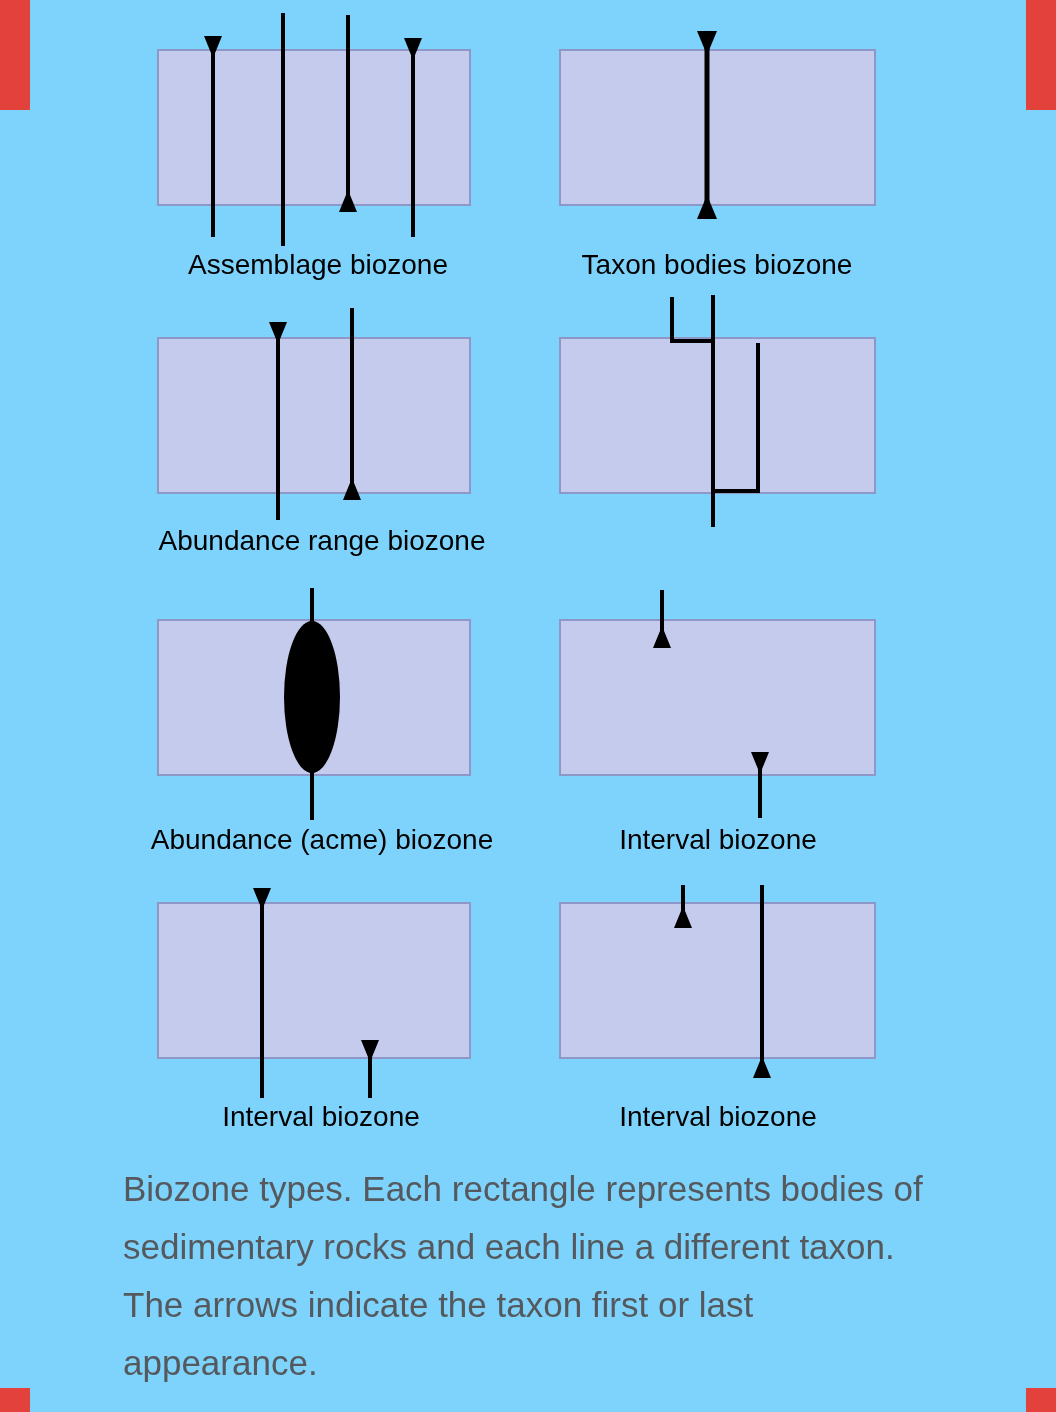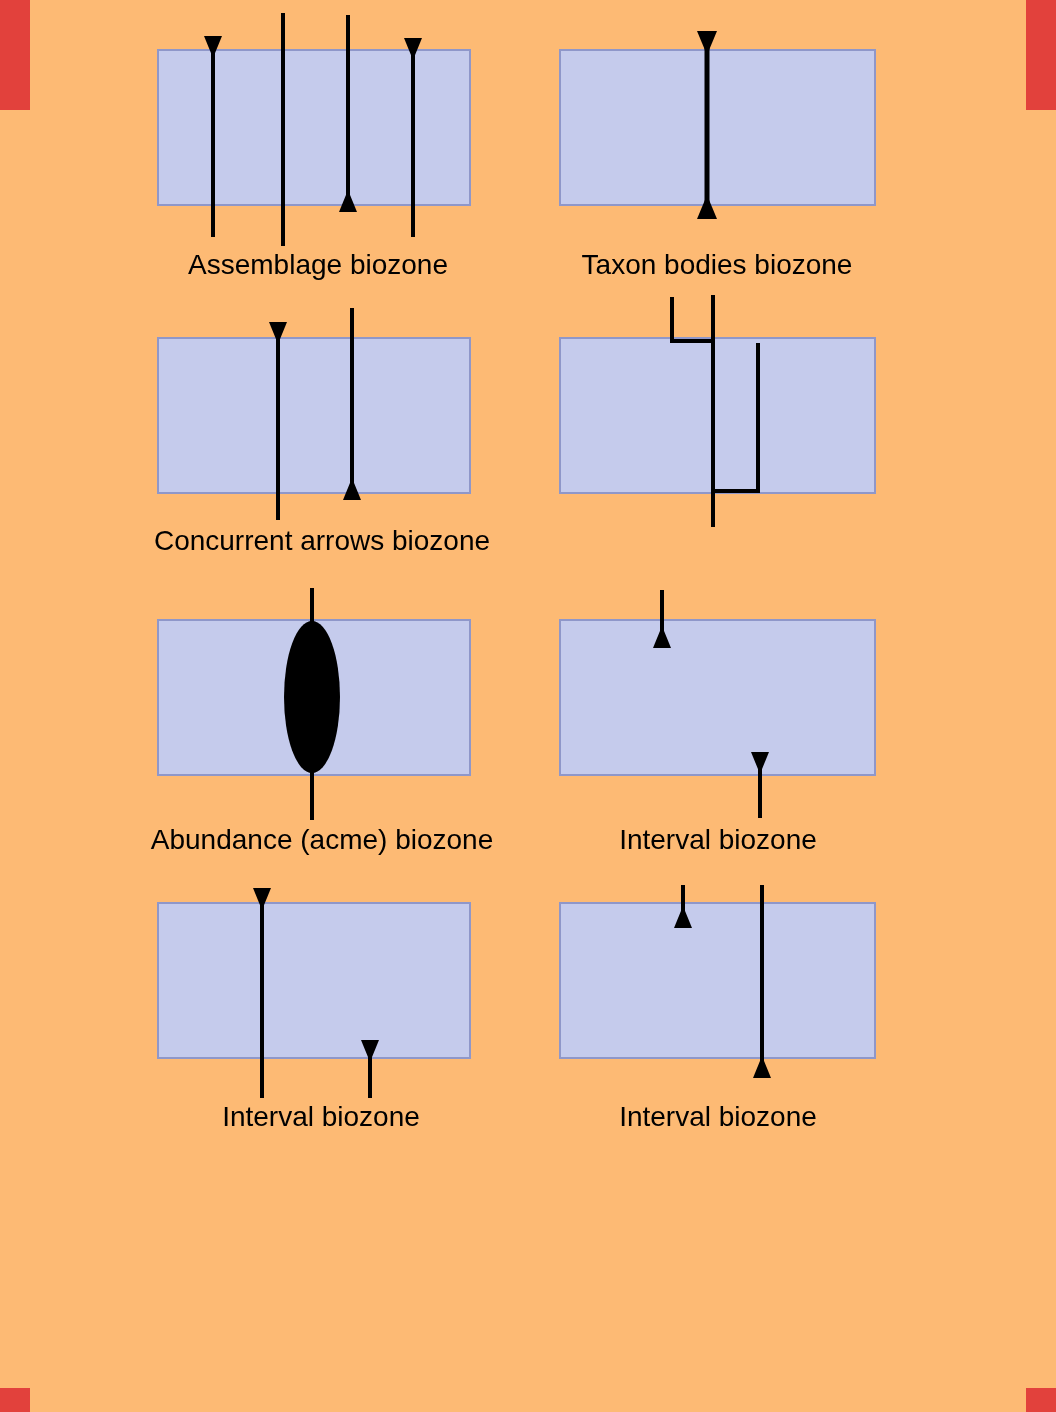--- a/index.html
+++ b/index.html
@@ -2,21 +2,21 @@
 <html><head>
 <meta charset="utf-8">
 <style>
   html, body { margin: 0; padding: 0; }
   body { font-family: "Liberation Sans", sans-serif; background: #ffffff; }
 
   .screen {
     position: relative;
     width: 1056px;
     height: 1412px;
-    background: #fdba74;
+    background: #7dd3fc;
     overflow: hidden;
     text-decoration: underline;
   }
 
   .edge-bar {
     position: absolute;
     width: 30px;
     background: #e2413c;
   }
   .edge-bar.tl { left: 0; top: 0; height: 110px; }
@@ -127,20 +127,21 @@
       <rect class="zone" x="560" y="903" width="315" height="155"></rect>
       <line class="taxon" x1="683" y1="885" x2="683" y2="928"></line>
       <polygon class="arrow" points="674,928 692,928 683,906"></polygon>
       <line class="taxon" x1="762" y1="885" x2="762" y2="1078"></line>
       <polygon class="arrow" points="753,1078 771,1078 762,1056"></polygon>
     </g>
   </svg>
 
   <div class="panel-label" style="left:318px; top:249px;">Assemblage biozone</div>
   <div class="panel-label" style="left:717px; top:249px;">Taxon bodies biozone</div>
-  <div class="panel-label" style="left:322px; top:525px;">Concurrent arrows biozone</div>
+  <div class="panel-label" style="left:322px; top:525px;">Abundance range biozone</div>
   <div class="panel-label" style="left:322px; top:824px;text-align:right;">Abundance (acme) biozone</div>
   <div class="panel-label" style="left:718px; top:824px;">Interval biozone</div>
   <div class="panel-label" style="left:321px; top:1101px;">Interval biozone</div>
   <div class="panel-label" style="left:718px; top:1101px;">Interval biozone</div>
 
+  <div class="caption">Biozone types. Each rectangle represents bodies of sedimentary rocks and each line a different taxon. The arrows indicate the taxon first or last appearance.</div>
 
 </div>
 
 </body></html>

